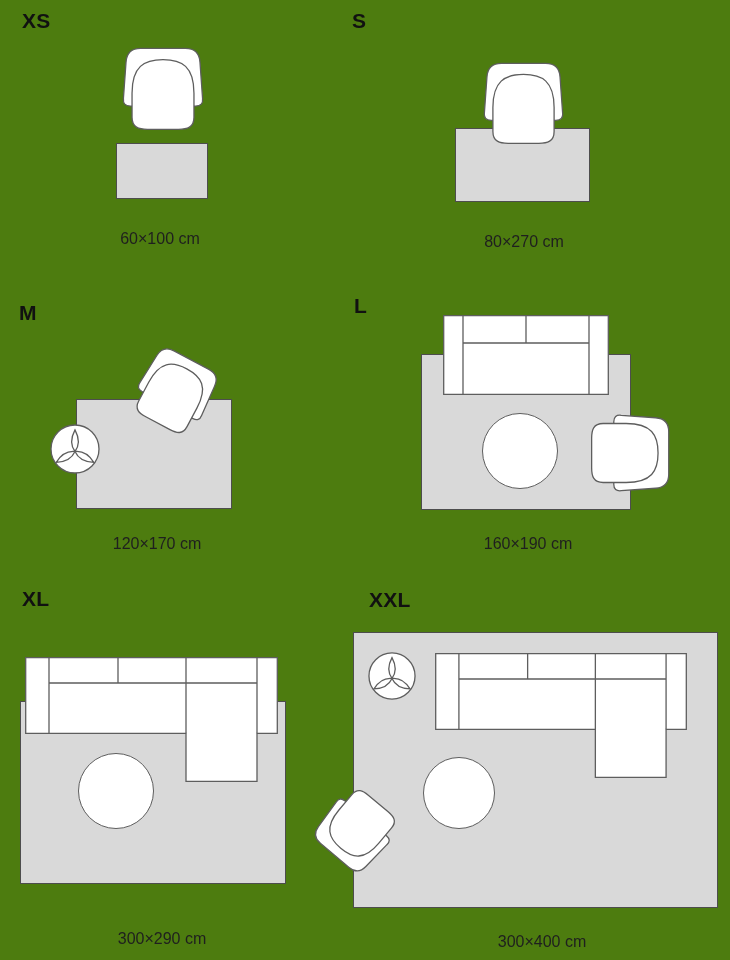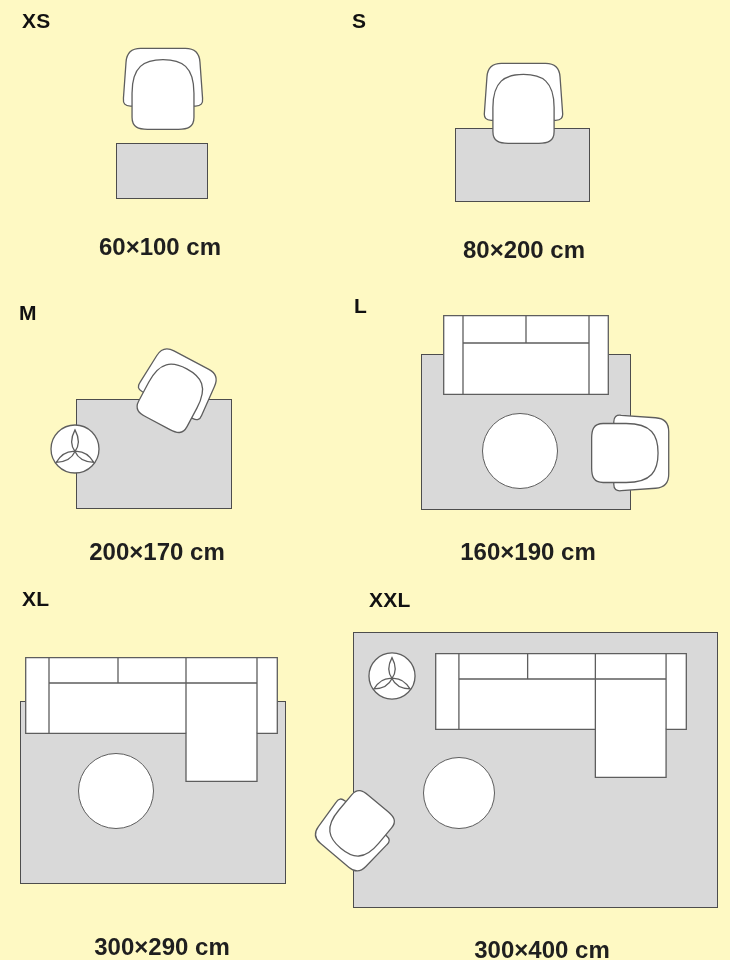--- a/index.html
+++ b/index.html
@@ -13,88 +13,87 @@
   .size-label{
     position:absolute;
     font-size:21px;
     font-weight:700;
     color:#111111;
     letter-spacing:.3px;
     white-space:nowrap;
   }
   .dim-caption{
     position:absolute;
-    font-size:24px;
-    font-weight:700;
+    font-size:16px;
+    font-weight:400;
     color:#1f1f1f;
     line-height:22px;
     white-space:nowrap;
     transform:translateX(-50%);
-    margin-top:8px;
   }
   .rug{
     position:absolute;
     box-sizing:border-box;
     z-index:1;
   }
   .furniture{
     position:absolute;
     z-index:2;
   }
   .furniture svg{display:block;width:100%;height:100%;}
   .round{
     box-sizing:border-box;
     border-radius:50%;
     background:#ffffff;
   }
 </style>
 </head>
 <body>
 
-<div id="canvas" style="background: #fef9c3;">
+<div id="canvas" style="background: #4d7c0f;">
     <div>
       <div class="size-label" style="left: 22px; top: 9px; color: rgb(17, 17, 17);">XS</div>
       <div class="rug" style="left: 116px; top: 143px; width: 92px; height: 56px; background: rgb(217, 217, 217); border: 1.5px solid rgb(77, 77, 77);"></div>
       <div class="furniture" style="left: 120px; top: 45px; width: 86px; height: 86px;">
         <svg viewBox="0 0 100 100" preserveAspectRatio="none">
           <path vector-effect="non-scaling-stroke" d="M4,62 L7,20 Q8,4 24,4 L76,4 Q92,4 93,20 L96,62 Q97,71 88,71 L12,71 Q3,71 4,62 Z" fill="#ffffff" stroke="#5e5e5e" stroke-width="1.3"></path>
           <path vector-effect="non-scaling-stroke" d="M14,56 C14,25 28,17 50,17 C72,17 86,25 86,56 L86,84 C86,96 78,98 68,98 L32,98 C22,98 14,96 14,84 Z" fill="#ffffff" stroke="#5e5e5e" stroke-width="1.3"></path>
         </svg>
       </div>
       <div class="dim-caption" style="left: 160px; top: 228px; color: rgb(31, 31, 31);">60×100 cm</div>
     </div>
     <div>
       <div class="size-label" style="left: 352px; top: 9px; color: rgb(17, 17, 17);">S</div>
       <div class="rug" style="left: 455px; top: 128px; width: 135px; height: 74px; background: rgb(217, 217, 217); border: 1.5px solid rgb(77, 77, 77);"></div>
       <div class="furniture" style="left: 480.5px; top: 59.5px; width: 85px; height: 85px;">
         <svg viewBox="0 0 100 100" preserveAspectRatio="none">
           <path vector-effect="non-scaling-stroke" d="M4,62 L7,20 Q8,4 24,4 L76,4 Q92,4 93,20 L96,62 Q97,71 88,71 L12,71 Q3,71 4,62 Z" fill="#ffffff" stroke="#5e5e5e" stroke-width="1.3"></path>
           <path vector-effect="non-scaling-stroke" d="M14,56 C14,25 28,17 50,17 C72,17 86,25 86,56 L86,84 C86,96 78,98 68,98 L32,98 C22,98 14,96 14,84 Z" fill="#ffffff" stroke="#5e5e5e" stroke-width="1.3"></path>
         </svg>
       </div>
-      <div class="dim-caption" style="left: 524px; top: 231px; color: rgb(31, 31, 31);">80×200 cm</div>
+      <div class="dim-caption" style="left: 524px; top: 231px; color: rgb(31, 31, 31);">80×270 cm</div>
     </div>
     <div>
       <div class="size-label" style="left: 19px; top: 301px; color: rgb(17, 17, 17);">M</div>
       <div class="rug" style="left: 76px; top: 399px; width: 156px; height: 110px; background: rgb(217, 217, 217); border: 1.5px solid rgb(77, 77, 77);"></div>
       <div class="furniture" style="left: 50px; top: 424px; width: 50px; height: 50px;">
         <svg viewBox="0 0 60 60" preserveAspectRatio="none">
           <circle cx="30" cy="30" r="28.8" fill="#ffffff" stroke="#5e5e5e" stroke-width="1.3" vector-effect="non-scaling-stroke"></circle>
           <path d="M30,33 Q22,22 30,7 Q38,22 30,33 Z" fill="none" stroke="#5e5e5e" stroke-width="1.3" vector-effect="non-scaling-stroke"></path>
           <path d="M30,33 Q22,22 30,7 Q38,22 30,33 Z" transform="rotate(120 30 33)" fill="none" stroke="#5e5e5e" stroke-width="1.3" vector-effect="non-scaling-stroke"></path>
           <path d="M30,33 Q22,22 30,7 Q38,22 30,33 Z" transform="rotate(-120 30 33)" fill="none" stroke="#5e5e5e" stroke-width="1.3" vector-effect="non-scaling-stroke"></path>
         </svg>
       </div>
       <div class="furniture" style="left: 137px; top: 353px; width: 76px; height: 76px; transform: rotate(28deg);">
         <svg viewBox="0 0 100 100" preserveAspectRatio="none">
           <path vector-effect="non-scaling-stroke" d="M4,62 L7,20 Q8,4 24,4 L76,4 Q92,4 93,20 L96,62 Q97,71 88,71 L12,71 Q3,71 4,62 Z" fill="#ffffff" stroke="#5e5e5e" stroke-width="1.3"></path>
           <path vector-effect="non-scaling-stroke" d="M14,56 C14,25 28,17 50,17 C72,17 86,25 86,56 L86,84 C86,96 78,98 68,98 L32,98 C22,98 14,96 14,84 Z" fill="#ffffff" stroke="#5e5e5e" stroke-width="1.3"></path>
         </svg>
       </div>
-      <div class="dim-caption" style="left: 157px; top: 533px; color: rgb(31, 31, 31);">200×170 cm</div>
+      <div class="dim-caption" style="left: 157px; top: 533px; color: rgb(31, 31, 31);">120×170 cm</div>
     </div>
     <div>
       <div class="size-label" style="left: 354px; top: 294px; color: rgb(17, 17, 17);">L</div>
       <div class="rug" style="left: 421px; top: 354px; width: 210px; height: 156px; background: rgb(217, 217, 217); border: 1.5px solid rgb(77, 77, 77);"></div>
       <div class="furniture" style="left: 443px; top: 315px; width: 166px; height: 80px;">
         <svg viewBox="0 0 166 80" preserveAspectRatio="none">
           <rect x="0.7" y="0.7" width="164.6" height="78.6" fill="#ffffff" stroke="#5e5e5e" stroke-width="1.3" vector-effect="non-scaling-stroke"></rect>
           <path d="M20,0.7 V79.3 M146,0.7 V79.3 M20,28 H146 M83,0.7 V28" fill="none" stroke="#5e5e5e" stroke-width="1.3" vector-effect="non-scaling-stroke"></path>
         </svg>
       </div>

